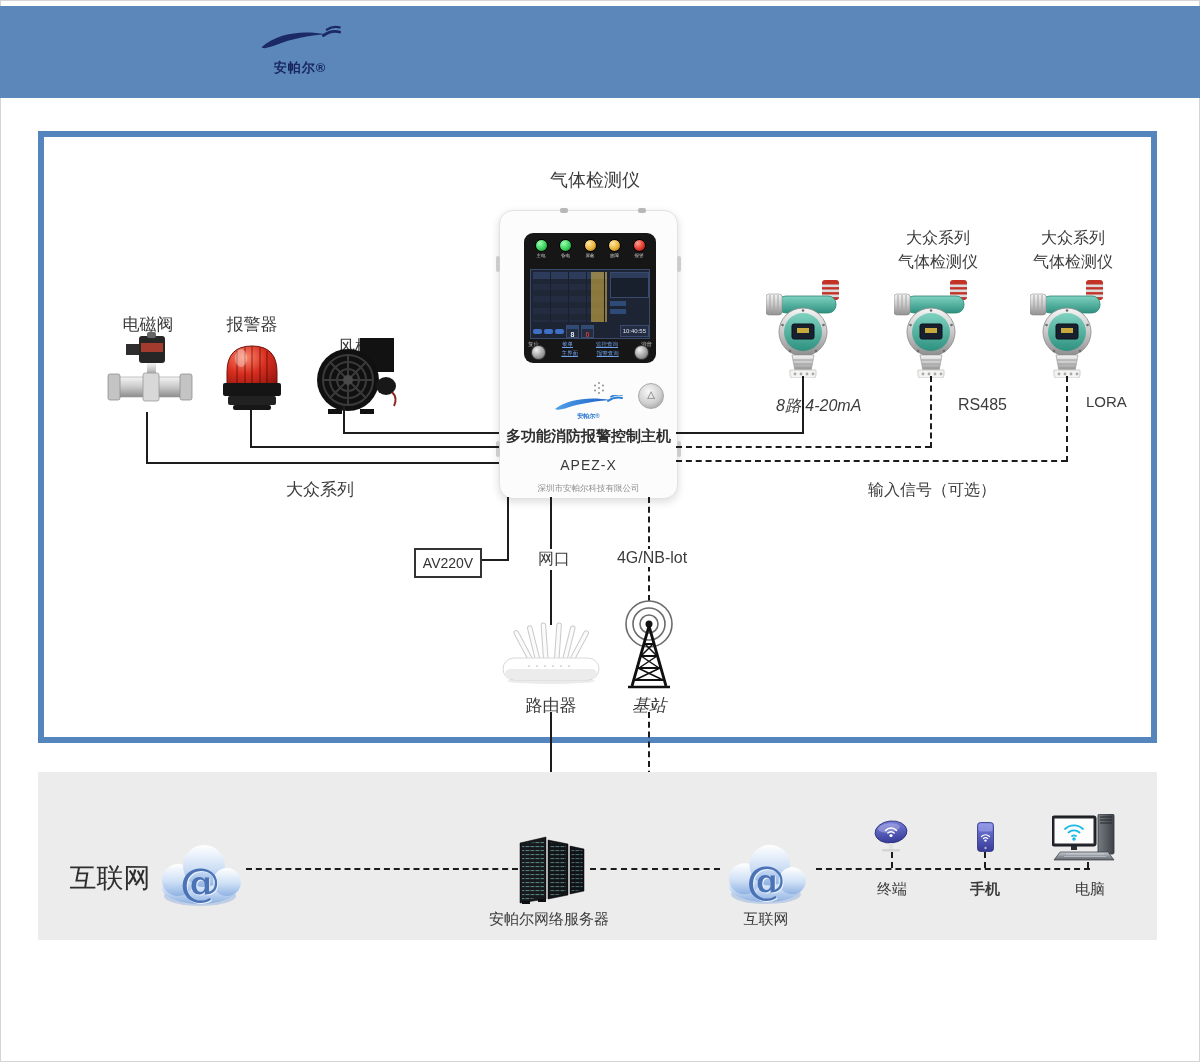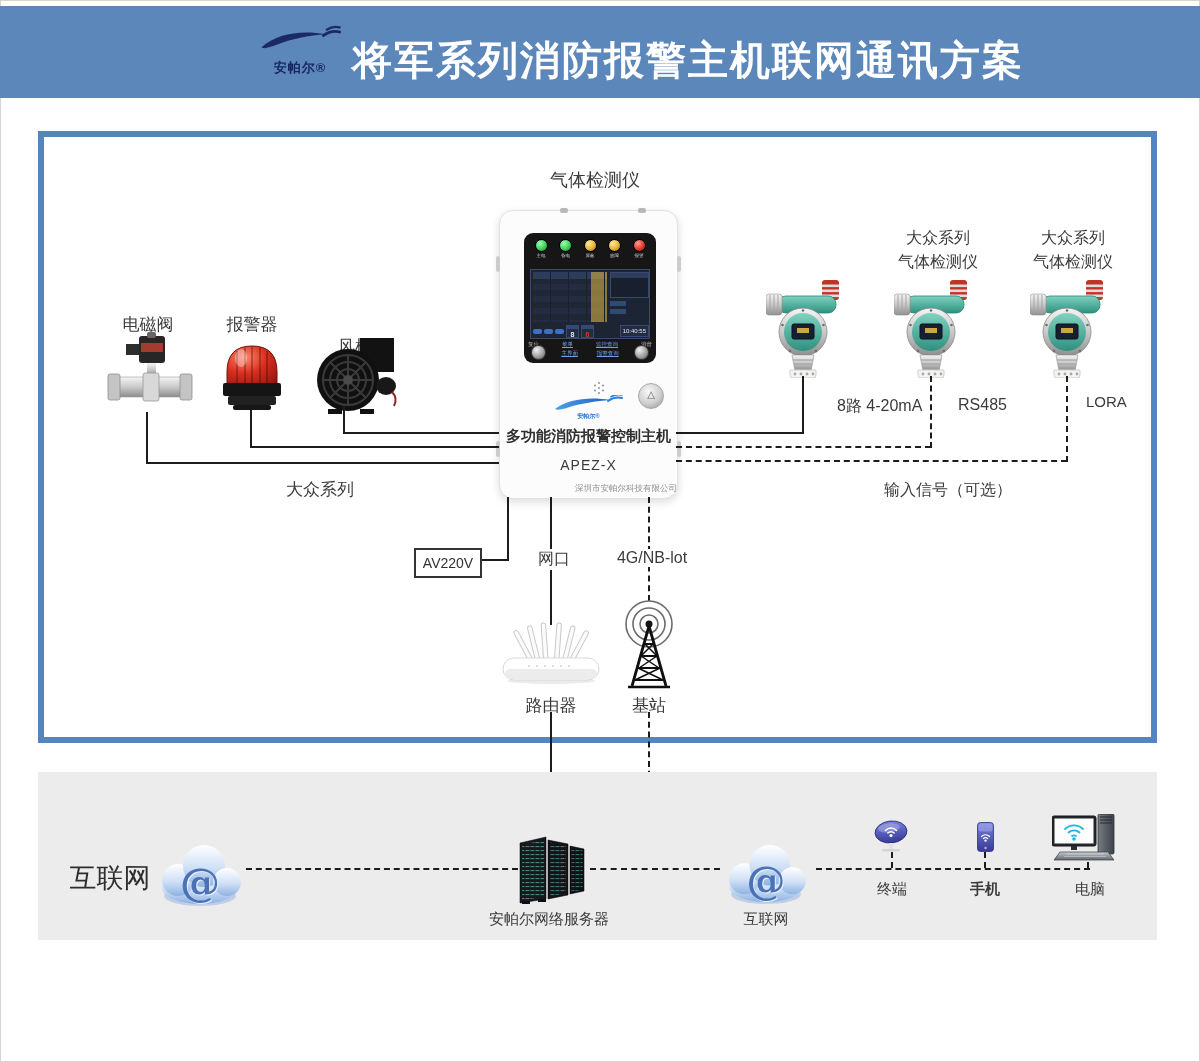--- a/index.html
+++ b/index.html
@@ -11,21 +11,21 @@
   .hdr{position:absolute;left:0;top:6px;width:1200px;height:92px;background:#5b87ba;}
   .brand-wrap{position:absolute;left:252px;top:18px;width:96px;text-align:center;}
   .brand-txt{font-size:13px;font-weight:bold;color:#16255e;letter-spacing:1px;margin-top:1px;}
   .title{position:absolute;left:352px;top:27px;font-size:40px;font-weight:bold;color:#ffffff;
          font-family:"Liberation Serif","DejaVu Serif",serif;letter-spacing:2px;white-space:nowrap;}
   
   .frame{position:absolute;left:38px;top:131px;width:1107px;height:600px;border:6px solid #5585bd;background:#fff;}
   .band{position:absolute;left:38px;top:772px;width:1119px;height:168px;background:#ececec;}
   
   .lbl{position:absolute;font-size:17px;color:#3c3c3c;text-align:center;white-space:nowrap;}
-  .lbl-s{position:absolute;font-size:16px;color:#3c3c3c;text-align:right;white-space:nowrap;}
+  .lbl-s{position:absolute;font-size:16px;color:#3c3c3c;text-align:center;white-space:nowrap;}
   .tag{position:absolute;font-size:16px;color:#3c3c3c;text-align:center;background:#fff;padding:0 3px;z-index:5;white-space:nowrap;}
   
   .wh{position:absolute;height:0;border-top:2px solid #1c1c1c;}
   .wv{position:absolute;width:0;border-left:2px solid #1c1c1c;}
   .dh{position:absolute;height:0;border-top:2px dashed #1c1c1c;}
   .dv{position:absolute;width:0;border-left:2px dashed #1c1c1c;}
   
   .host{position:absolute;left:499px;top:210px;width:177px;height:287px;background:#fcfcfc;
         border:1px solid #e2e2e2;border-radius:14px;box-shadow:0 3px 8px rgba(0,0,0,.14);}
   .host .screw{position:absolute;top:-3px;width:8px;height:5px;background:#b8b8b8;border-radius:2px;}
@@ -63,21 +63,21 @@
   .prow2{position:absolute;left:28px;top:117px;right:28px;display:flex;justify-content:space-around;font-size:5.5px;}
   .pb{color:#6f9fe8;text-decoration:underline;}
   .pg{color:#b9b9b9;}
   .knob{position:absolute;width:13px;height:13px;border-radius:50%;top:112px;
         background:radial-gradient(circle at 35% 30%,#f0f0f0,#9a9a9a 60%,#5c5c5c);border:1px solid #3c3c3c;}
   .mutebtn{position:absolute;left:138px;top:172px;width:24px;height:24px;border-radius:50%;
         background:radial-gradient(circle at 40% 32%,#f8f8f8,#cfcfcf 55%,#8f8f8f);border:1px solid #a8a8a8;
         text-align:center;line-height:22px;font-size:10px;color:#6a6a6a;}
   .hname{position:absolute;left:0;top:216px;width:100%;text-align:center;font-size:15px;font-weight:bold;color:#2f2f2f;}
   .hmodel{position:absolute;left:0;top:246px;width:100%;text-align:center;font-size:14px;color:#3a3a3a;letter-spacing:1px;}
-  .hcompany{position:absolute;left:0;top:272px;width:100%;text-align:right;font-size:8.5px;color:#8f8f8f;}
+  .hcompany{position:absolute;left:0;top:272px;width:100%;text-align:center;font-size:8.5px;color:#8f8f8f;}
   .hbrand{position:absolute;left:0;top:201px;width:100%;text-align:center;font-size:6px;color:#2d7ad2;font-weight:bold;}
   .pwrbox{position:absolute;left:414px;top:548px;width:64px;height:26px;border:2px solid #333;background:#fff;
           text-align:center;line-height:26px;font-size:14px;color:#333;z-index:4;}
   .series{position:absolute;width:110px;text-align:center;font-size:16px;color:#3c3c3c;line-height:24px;}
   
   .net-title{position:absolute;left:62px;top:860px;width:96px;text-align:center;font-size:27px;color:#2e2e2e;font-weight:500;}
   .nlabel{position:absolute;font-size:15px;color:#3c3c3c;text-align:center;white-space:nowrap;}
   .caption{position:absolute;left:70px;right:0;top:1000px;text-align:center;font-size:21px;font-weight:600;color:#4f4f4f;letter-spacing:0.5px;}
 </style>
 </head>
@@ -136,21 +136,20 @@
 
   <div class="hdr">
     <div class="brand-wrap">
       <svg width="84" height="30" viewBox="0 0 72 24">
         <path d="M3,19 C16,7 38,4 58,8 C44,9 28,12 16,17 C10,19 5,21 3,19 Z" fill="#1b2a66"></path>
         <path d="M56,9 q7,-5 14,-3" stroke="#1b2a66" stroke-width="2.4" fill="none" stroke-linecap="round"></path>
         <path d="M59,4 q5,-3.5 11,-2" stroke="#1b2a66" stroke-width="2" fill="none" stroke-linecap="round"></path>
       </svg>
       <div class="brand-txt">安帕尔®</div>
     </div>
-    <div class="title">将军系列消防报警主机联网通讯方案</div>
   </div>
 
   <div class="frame"></div>
 
   <div class="lbl" style="left:495px;top:168px;width:200px;font-size:18px;">气体检测仪</div>
 
   <div class="host">
     <div class="screw" style="left:60px;"></div>
     <div class="screw" style="left:138px;"></div>
     <div class="tab" style="left:-4px;top:45px;"></div>
@@ -388,21 +387,21 @@
       </g>
   </svg>
 
   <div class="wv" style="left:802px;top:376px;height:58px;"></div>
   <div class="wh" style="left:676px;top:432px;width:127px;"></div>
   <div class="dv" style="left:930px;top:376px;height:72px;"></div>
   <div class="dh" style="left:676px;top:446px;width:255px;"></div>
   <div class="dv" style="left:1066px;top:376px;height:86px;"></div>
   <div class="dh" style="left:676px;top:460px;width:391px;"></div>
 
-  <div class="lbl-s" style="left:837px;top:396px;text-align:left;">8路 4-20mA</div>
+  <div class="lbl-s" style="left:776px;top:396px;text-align:left;font-style:italic;">8路 4-20mA</div>
   <div class="lbl-s" style="left:958px;top:396px;text-align:center;">RS485</div>
   <div class="lbl-s" style="left:1086px;top:393px;text-align:left;font-size:15px;">LORA</div>
   <div class="lbl-s" style="left:852px;top:480px;width:160px;">输入信号（可选）</div>
 
   <div class="wv" style="left:507px;top:497px;height:64px;"></div>
   <div class="wh" style="left:478px;top:559px;width:30px;"></div>
   <div class="pwrbox">AV220V</div>
 
   <div class="wv" style="left:550px;top:497px;height:128px;"></div>
   <div class="tag" style="left:524px;top:549px;width:54px;">网口</div>
@@ -438,21 +437,21 @@
       <circle cx="32" cy="24" r="9"></circle>
         <circle cx="32" cy="24" r="16"></circle>
         <circle cx="32" cy="24" r="23"></circle>
     </g>
     <circle cx="32" cy="24" r="3.5" fill="#141414"></circle>
     <path d="M32,26 L15,86 M32,26 L49,86" stroke="#101010" stroke-width="2.8" fill="none"></path>
     <path d="M27,44 h10 M24,56 h16 M21,68 h22 M18,80 h28" stroke="#101010" stroke-width="2"></path>
     <path d="M28,44 L40,56 M36,44 L24,56 M24,56 L42,68 M40,56 L22,68 M21,68 L46,80 M43,68 L18,80" stroke="#101010" stroke-width="1.5"></path>
     <path d="M11,87 h42" stroke="#101010" stroke-width="2.5"></path>
   </svg>
-  <div class="lbl" style="left:621px;top:694px;width:56px;">基站</div>
+  <div class="lbl" style="left:621px;top:694px;width:56px;font-style:italic;">基站</div>
 
   <div class="wv" style="left:550px;top:712px;height:74px;"></div>
   <div class="wh" style="left:181px;top:784px;width:370px;"></div>
   <div class="wv" style="left:181px;top:784px;height:61px;"></div>
   <div class="dv" style="left:648px;top:712px;height:104px;"></div>
   <div class="dh" style="left:216px;top:814px;width:433px;"></div>
   <div class="dv" style="left:216px;top:814px;height:26px;"></div>
 
   <div class="band"></div>
   <div class="net-title">互联网</div>

